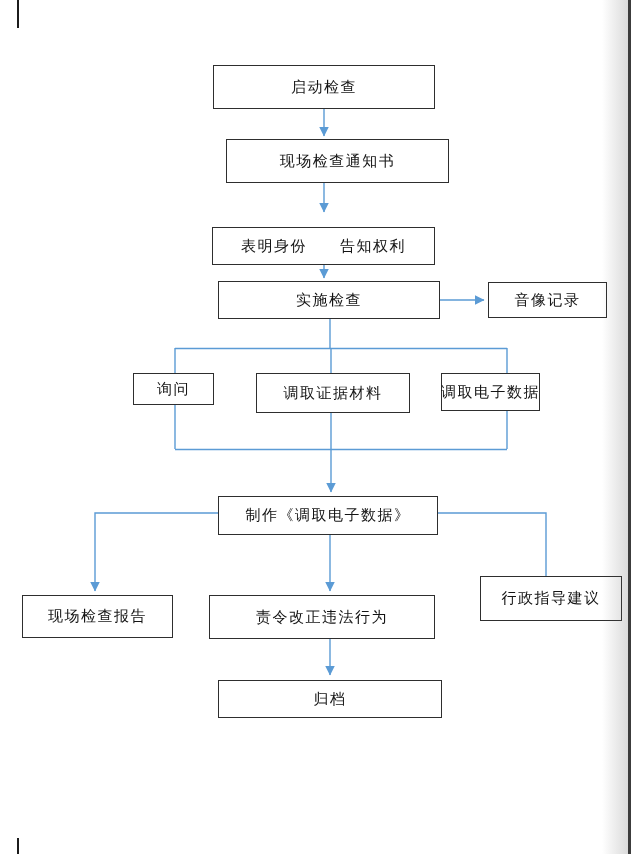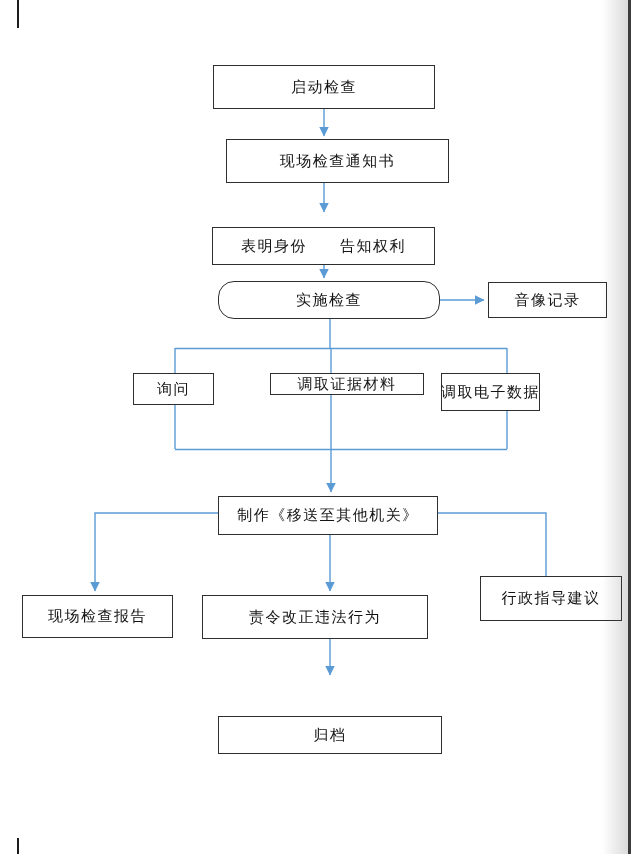--- a/index.html
+++ b/index.html
@@ -94,30 +94,30 @@
 
     <line class="conn" x1="330" y1="535" x2="330" y2="591" marker-end="url(#arrow)"></line>
 
     <line class="conn" x1="330" y1="639" x2="330" y2="675" marker-end="url(#arrow)"></line>
   </svg>
 
   <div>
       <div class="node" style="left: 213px; top: 65px; width: 222px; height: 44px;">启动检查</div>
       <div class="node" style="left: 226px; top: 139px; width: 223px; height: 44px;">现场检查通知书</div>
       <div class="node" style="left: 212px; top: 215px; width: 223px; height: 38px; margin-top: 12px;">表明身份　　告知权利</div>
-      <div class="node" style="left: 218px; top: 281px; width: 222px; height: 38px; border-radius: 16px;">实施检查</div>
+      <div class="node" style="left: 218px; top: 281px; width: 222px; height: 38px;">实施检查</div>
       <div class="node" style="left: 488px; top: 282px; width: 119px; height: 36px;">音像记录</div>
       <div class="node" style="left: 133px; top: 373px; width: 81px; height: 32px;">询问</div>
-      <div class="node" style="left: 270px; top: 373px; width: 154px; height: 22px;">调取证据材料</div>
+      <div class="node" style="left: 256px; top: 373px; width: 154px; height: 40px;">调取证据材料</div>
       <div class="node" style="left: 441px; top: 373px; width: 99px; height: 38px;">调取电子数据</div>
-      <div class="node" style="left: 218px; top: 496px; width: 220px; height: 39px;">制作《移送至其他机关》</div>
+      <div class="node" style="left: 218px; top: 496px; width: 220px; height: 39px;">制作《调取电子数据》</div>
       <div class="node" style="left: 22px; top: 595px; width: 151px; height: 43px;">现场检查报告</div>
-      <div class="node" style="left: 202px; top: 595px; width: 226px; height: 44px;">责令改正违法行为</div>
+      <div class="node" style="left: 209px; top: 595px; width: 226px; height: 44px;">责令改正违法行为</div>
       <div class="node" style="left: 480px; top: 576px; width: 142px; height: 45px;">行政指导建议</div>
-      <div class="node" style="left: 218px; top: 680px; width: 224px; height: 38px; margin-top: 36px;">归档</div>
+      <div class="node" style="left: 218px; top: 680px; width: 224px; height: 38px;">归档</div>
     </div>
 
   <div class="right-shade"></div>
   <div class="right-edge-line"></div>
   <div class="crop-mark top"></div>
   <div class="crop-mark bottom"></div>
 
 </div>
 
 </body></html>

